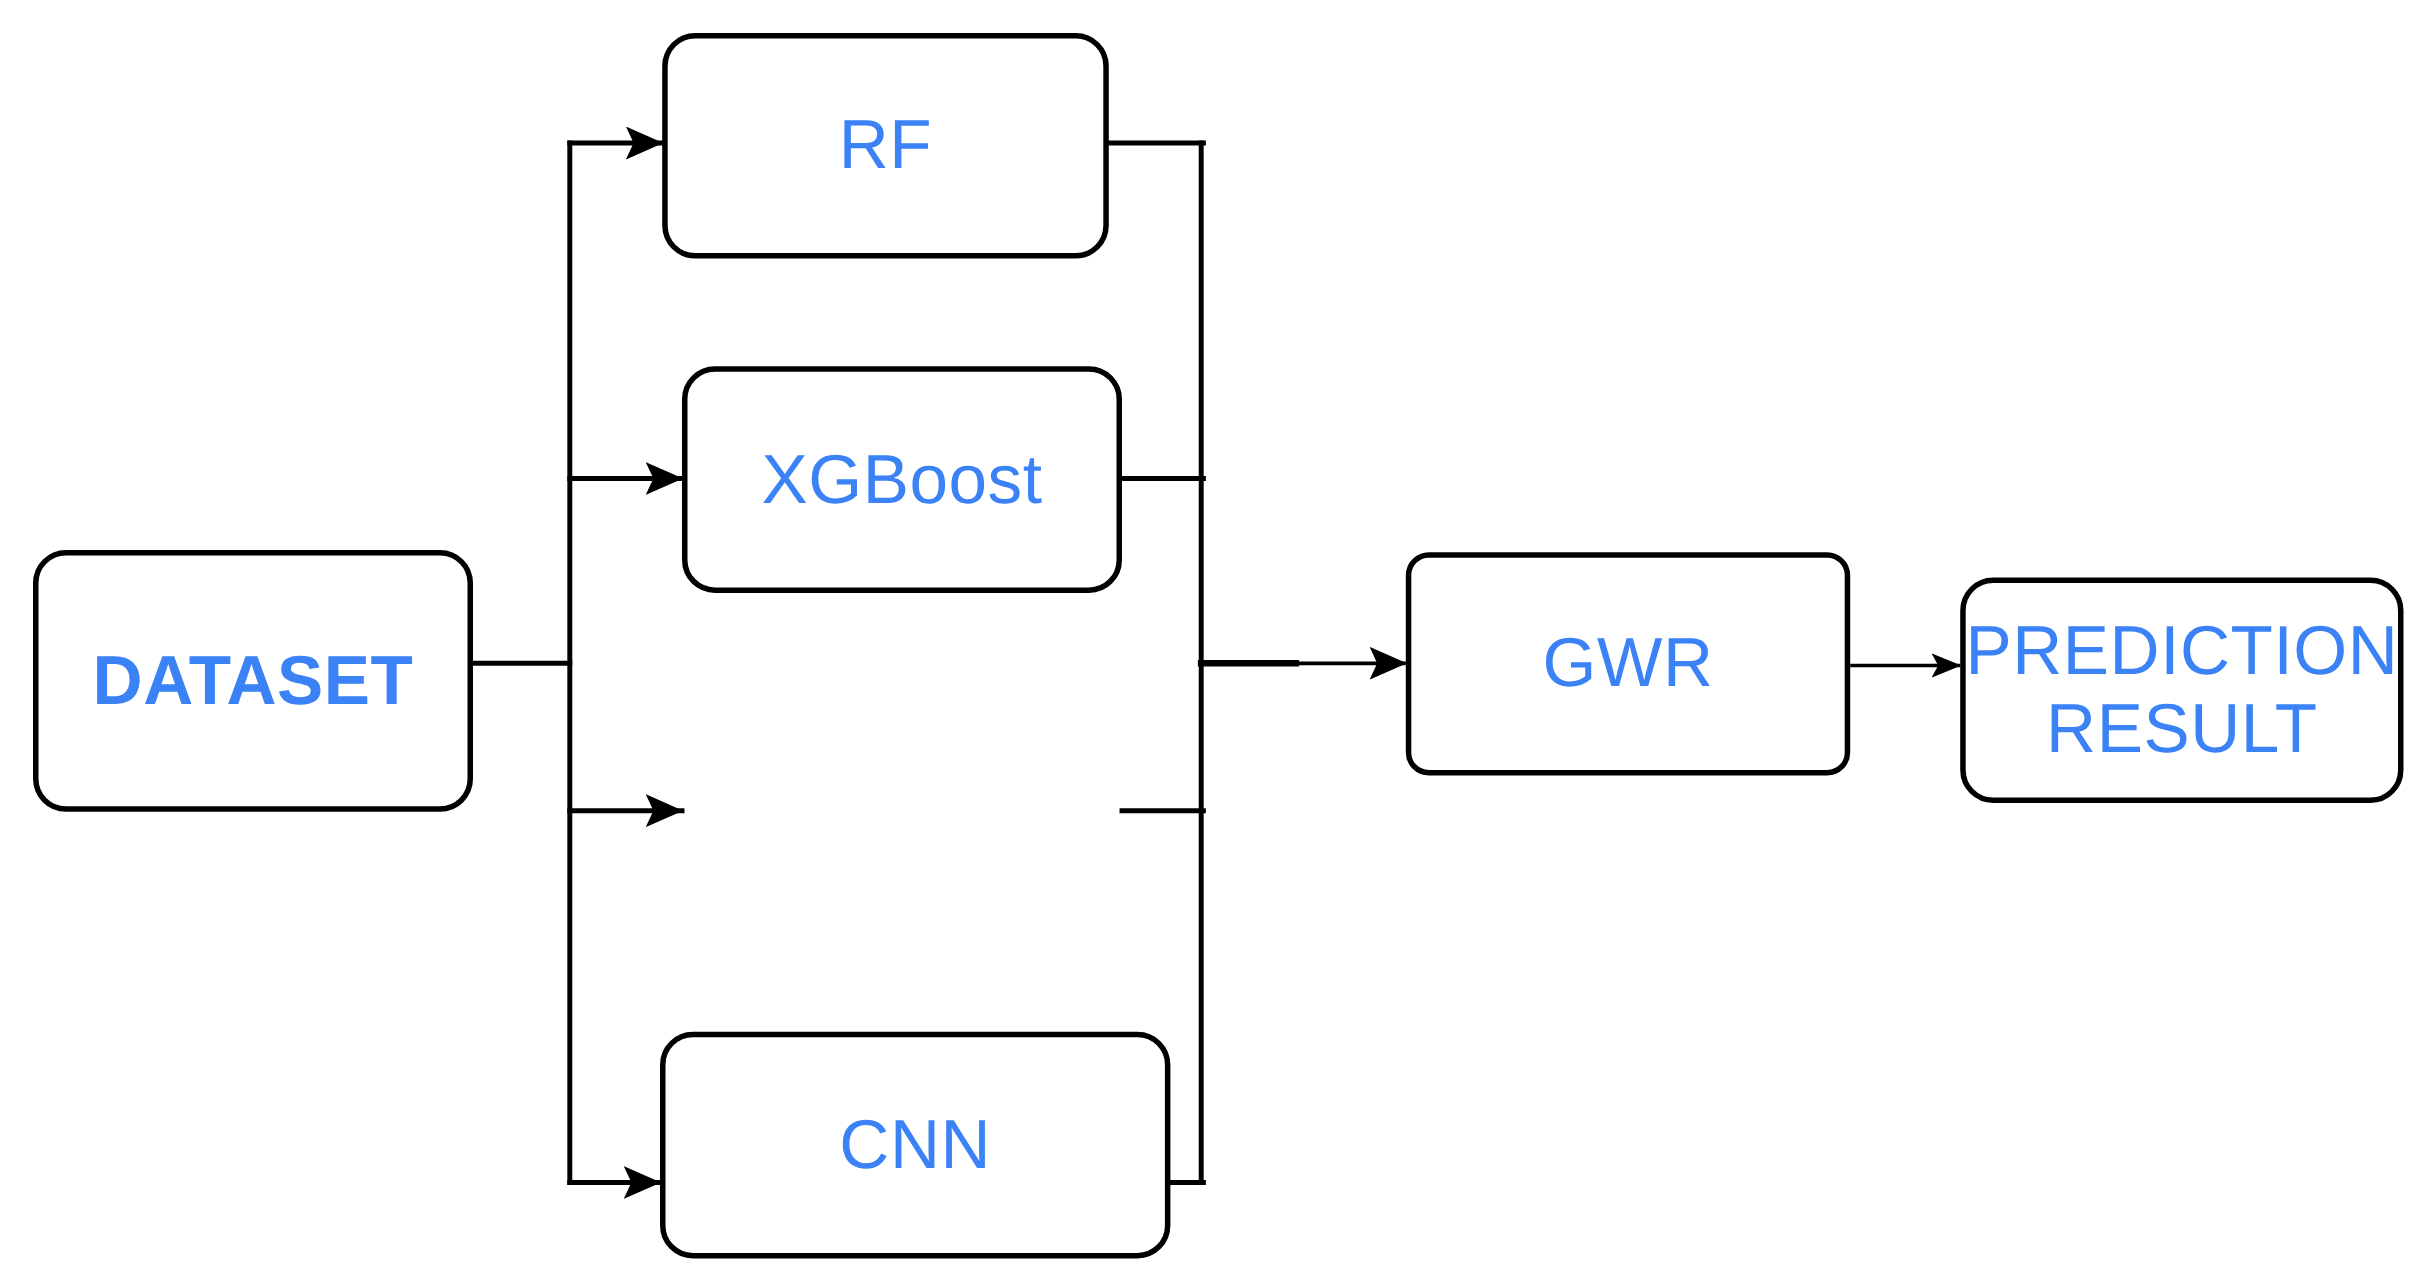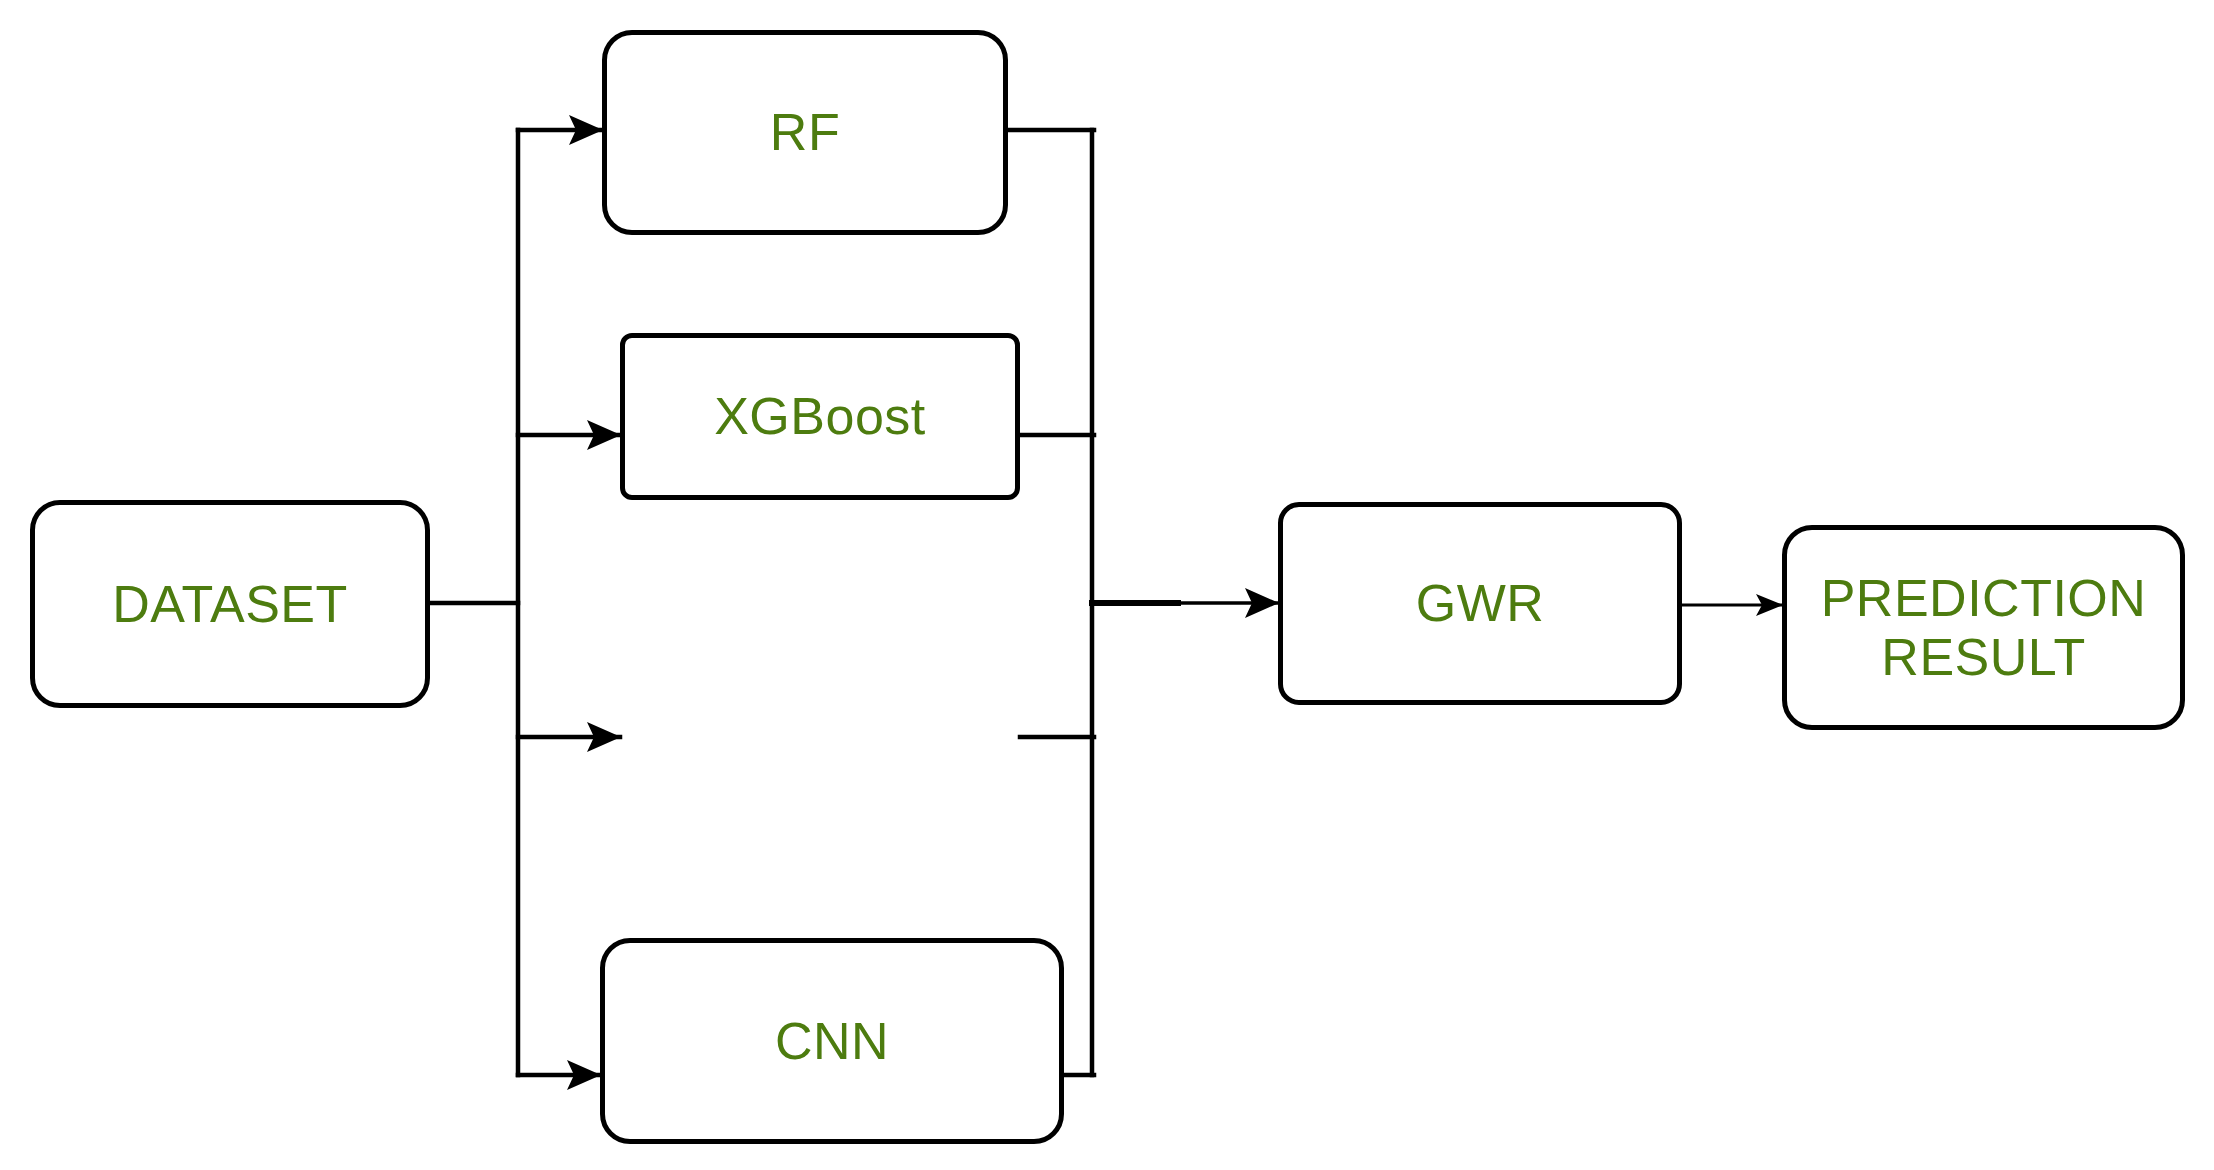--- a/index.html
+++ b/index.html
@@ -27,23 +27,23 @@
     box-sizing: border-box;
     background: #ffffff;
     border: 5px solid #000000;
     border-radius: 30px;
     display: flex;
     align-items: center;
     justify-content: center;
     text-align: center;
   }
   .node .label {
-    font-size: 52px;
+    font-size: 63px;
     line-height: 1.12;
-    color: #4d7c0f;
+    color: #3b82f6;
     letter-spacing: 0.5px;
     white-space: pre-line;
     padding: 0 4px;
   }
 </style>
 </head>
 <body>
 
 <div class="stage">
 
@@ -73,29 +73,29 @@
       <path d="M1008 1075 L1094 1075"></path>
       <path d="M1092 130 L1092 1075"></path>
     </g>
 
     <path d="M1092 603 L1178 603" stroke="#000000" stroke-width="6" fill="none" stroke-linecap="square"></path>
     <path d="M1092 603 L1278 603" stroke="#000000" stroke-width="3.5" fill="none" marker-end="url(#arrowBig)"></path>
 
     <path d="M1682 605 L1782 605" stroke="#000000" stroke-width="3" fill="none" marker-end="url(#arrowSmall)"></path>
   </svg>
 
-  <div class="node" style="left:30px; top:500px; width:400px; height:208px;">
+  <div class="node" style="left:30px; top:500px; width:400px; height:238px;font-weight:bold;">
     <span class="label">DATASET</span>
   </div>
 
   <div class="node" style="left:602px; top:30px; width:406px; height:205px;">
     <span class="label">RF</span>
   </div>
 
-  <div class="node" style="left:620px; top:333px; width:400px; height:167px;border-radius:12px;">
+  <div class="node" style="left:620px; top:333px; width:400px; height:206px;">
     <span class="label">XGBoost</span>
   </div>
 
 
   <div class="node" style="left:600px; top:938px; width:464px; height:206px;">
     <span class="label">CNN</span>
   </div>
 
   <div class="node" style="left:1278px; top:502px; width:404px; height:203px;border-radius:21px;">
     <span class="label">GWR</span>

